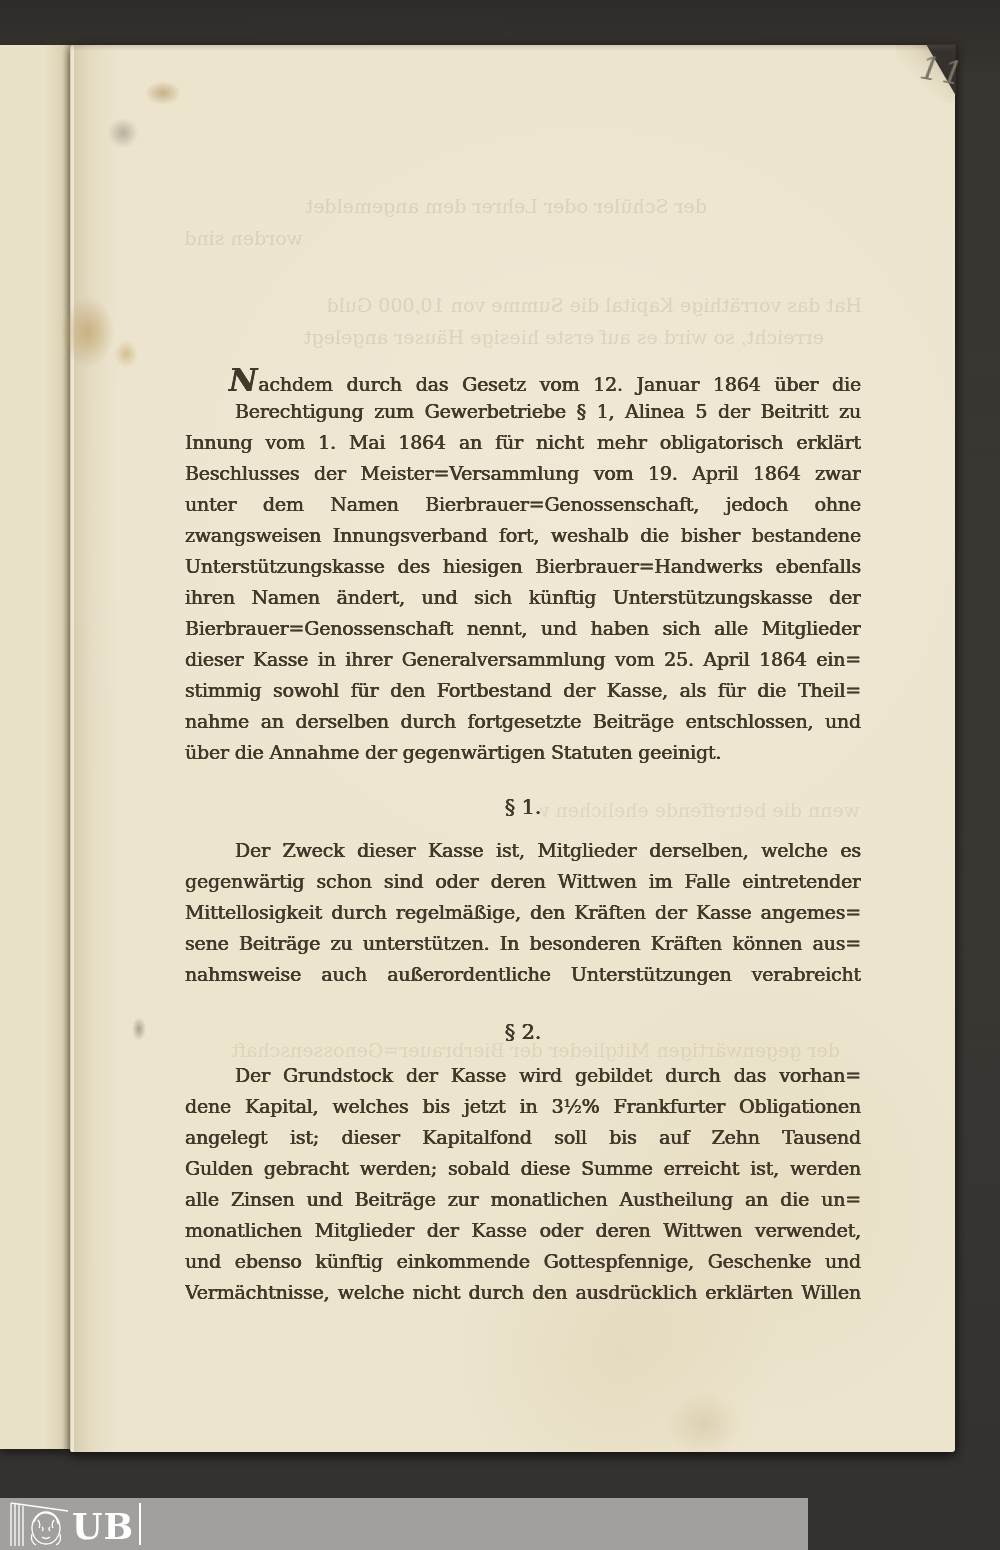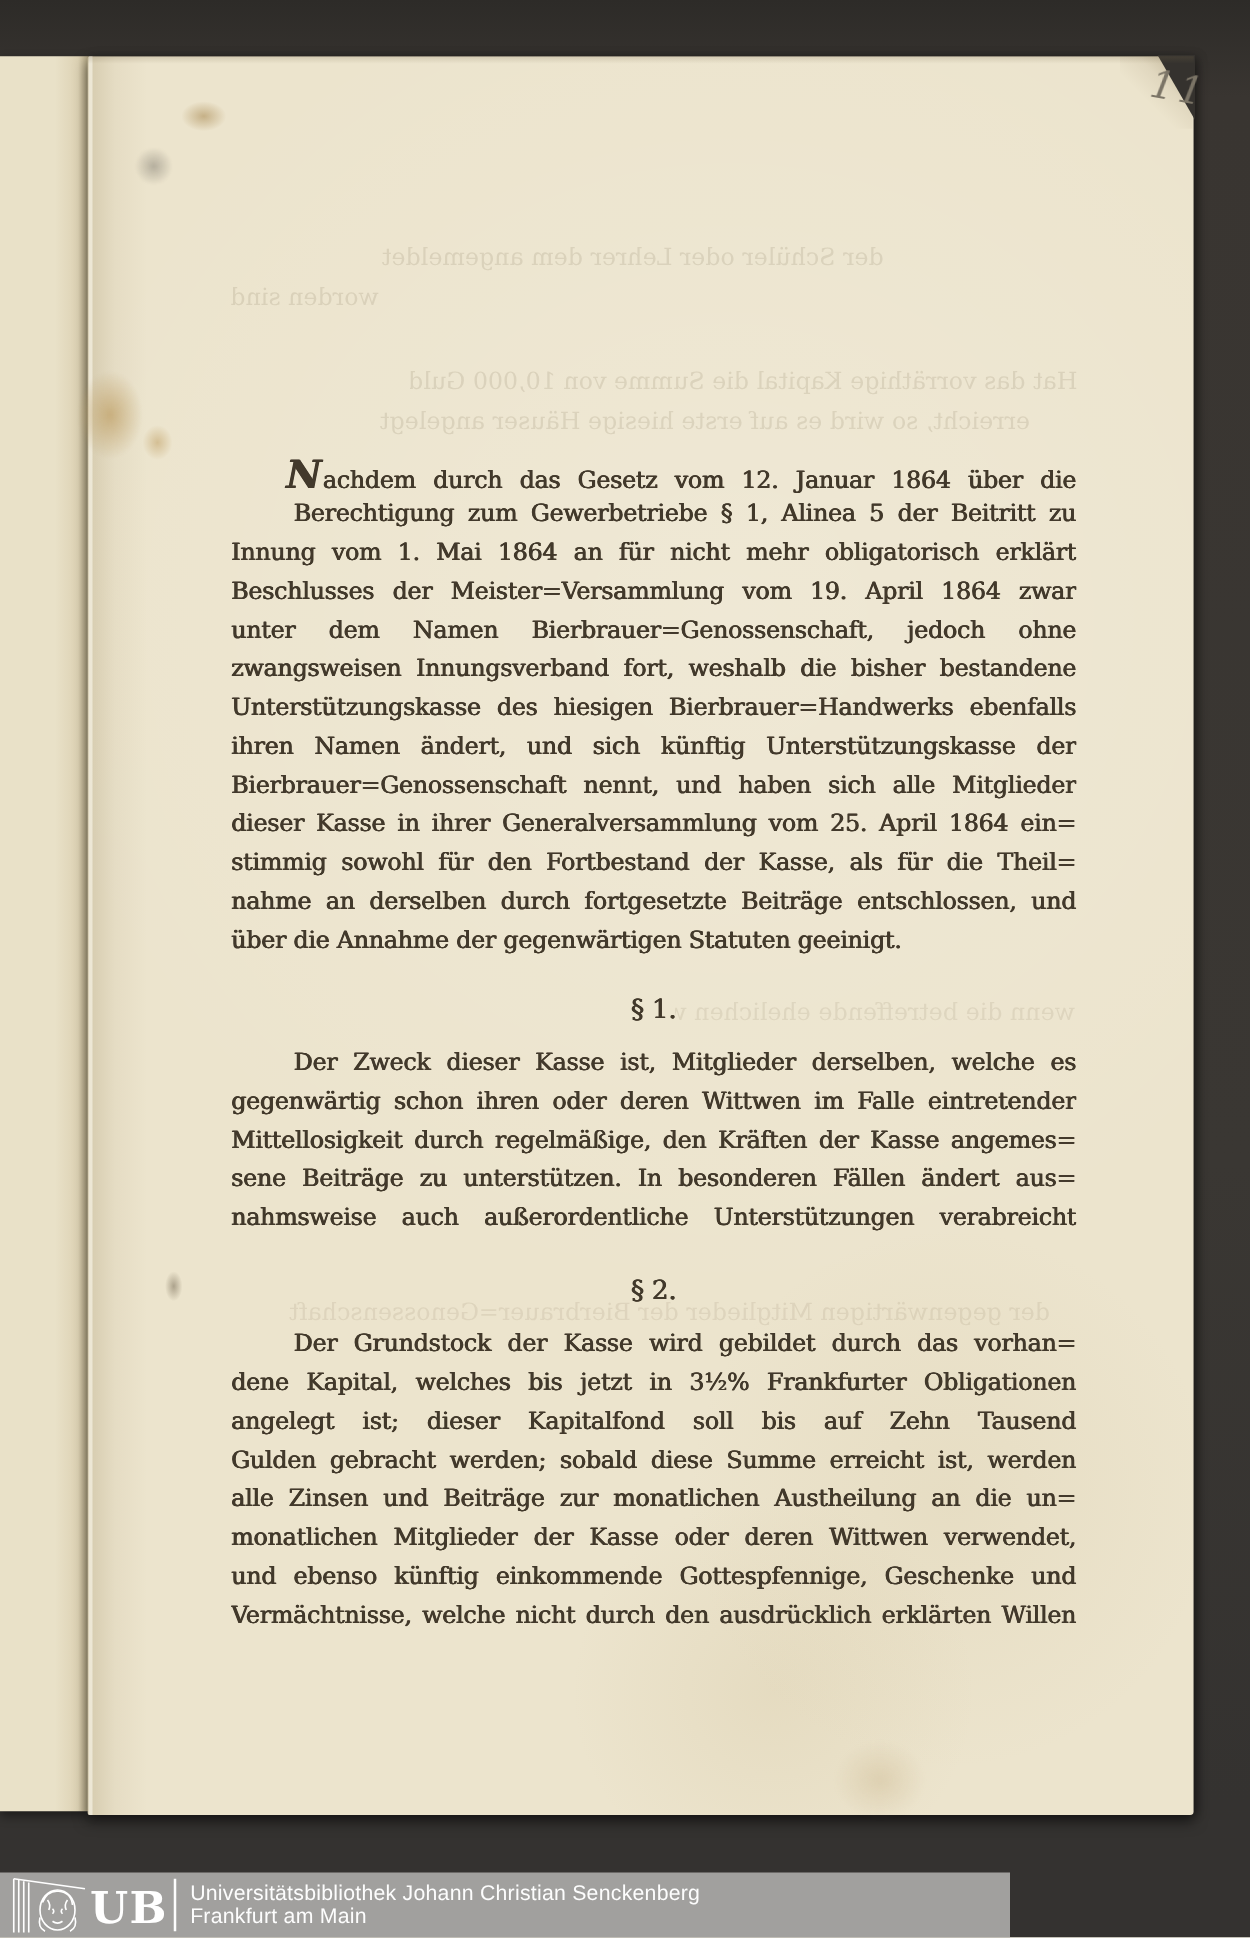--- a/index.html
+++ b/index.html
@@ -151,23 +151,23 @@
             <div class="line">nahme an derselben durch fortgesetzte Beiträge entschlossen, und</div>
             <div class="line">über die Annahme der gegenwärtigen Statuten geeinigt.</div>
           </div>
       </div>
 
       <div class="section">
         <div class="heading">§ 1.</div>
         <div class="lines body">
 
         <div class="line">Der Zweck dieser Kasse ist, Mitglieder derselben, welche es</div>
-            <div class="line">gegenwärtig schon ihren oder deren Wittwen im Falle eintretender</div>
+            <div class="line">gegenwärtig schon sind oder deren Wittwen im Falle eintretender</div>
             <div class="line">Mittellosigkeit durch regelmäßige, den Kräften der Kasse angemes=</div>
-            <div class="line">sene Beiträge zu unterstützen.  In besonderen Fällen ändert aus=</div>
+            <div class="line">sene Beiträge zu unterstützen.  In besonderen Kräften können aus=</div>
             <div class="line">nahmsweise auch außerordentliche Unterstützungen verabreicht werden·</div>
           </div>
       </div>
 
       <div class="section">
         <div class="heading">§ 2.</div>
         <div class="lines body">
 
         <div class="line">Der Grundstock der Kasse wird gebildet durch das vorhan=</div>
             <div class="line">dene Kapital, welches bis jetzt in 3½% Frankfurter Obligationen</div>
@@ -196,19 +196,15 @@
           <path d="M26,22 q4,-10 13,-9 q10,1 11,11"></path>
           <path d="M30,20 q3,4 1,8 M46,20 q-3,4 -1,8"></path>
           <path d="M34,27 q2,2 0,4 M42,27 q-2,2 0,4"></path>
           <path d="M34,37 q4,3 8,0"></path>
           <path d="M24,34 q-2,8 4,11 M52,34 q2,8 -4,11"></path>
         </g>
       </svg>
       <span class="ub">UB</span>
     </div>
     <div class="sep"></div>
-    <div class="footer-text">
-      <div>Universitätsbibliothek Johann Christian Senckenberg</div>
-      <div>Frankfurt am Main</div>
-    </div>
   </div>
 
 </div>
 
 </body></html>

